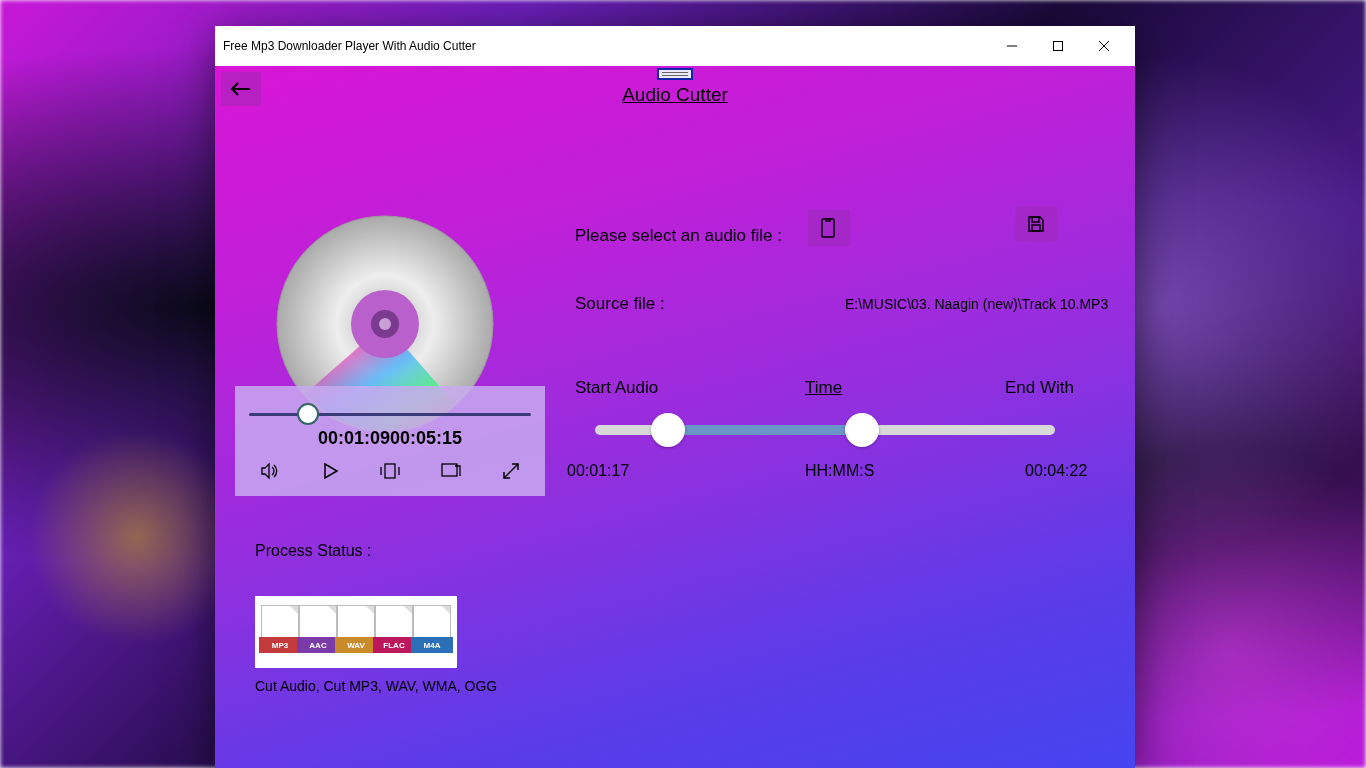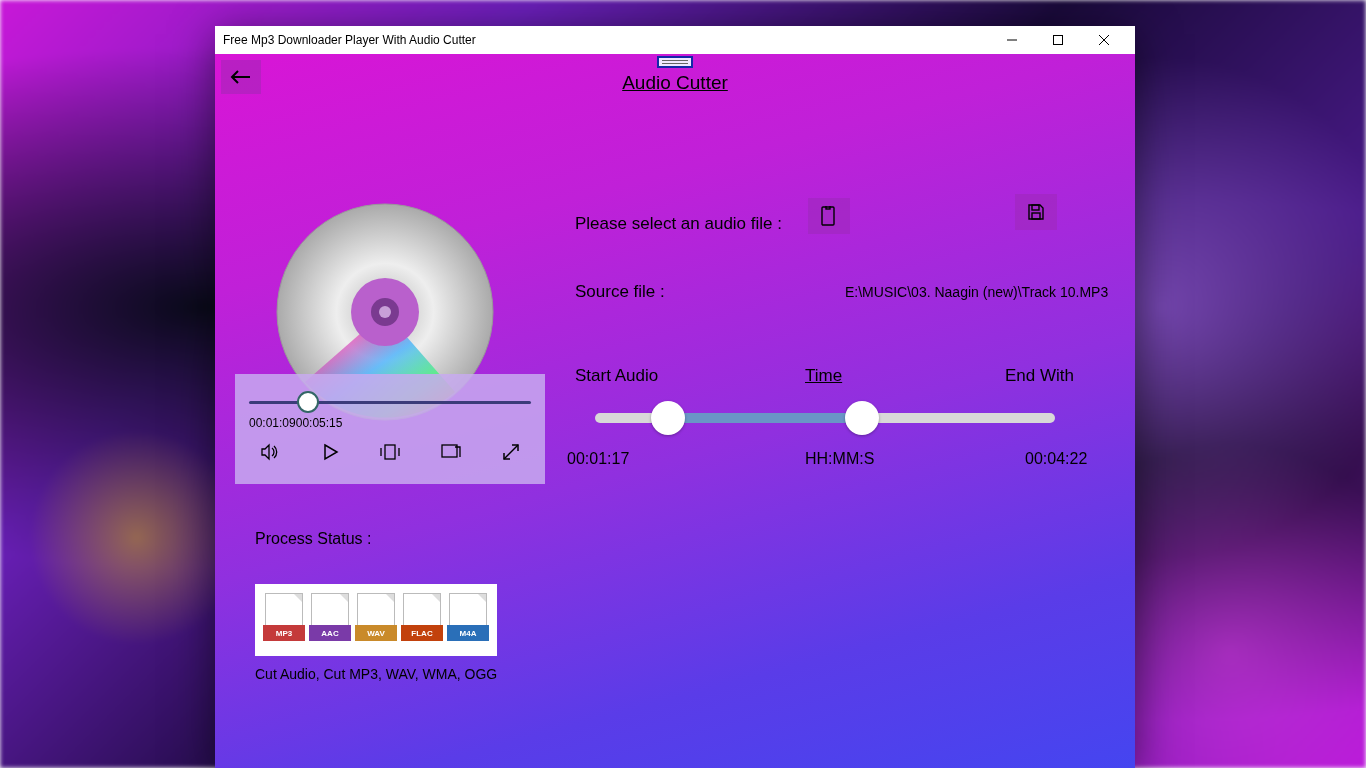--- a/index.html
+++ b/index.html
@@ -24,21 +24,21 @@
 
 .window {
   position: absolute;
   left: 215px; top: 26px;
   width: 920px; height: 742px;
   background: #fff;
   box-shadow: 0 8px 40px rgba(0,0,0,0.5);
   display: flex; flex-direction: column;
 }
 .titlebar {
-  height: 28px; background: #fff;
+  height: 40px; background: #fff;
   display: flex; align-items: center; padding: 0 8px;
   font-size: 12px; color: #000;
 }
 .titlebar .title { flex: 1; }
 .winbtn {
   width: 46px; height: 32px; display: flex; align-items: center; justify-content: center;
   cursor: pointer;
 }
 .winbtn svg { width: 10px; height: 10px; }
 
@@ -71,21 +71,21 @@
   position: absolute; left: 60px; top: 148px; width: 220px; height: 220px;
 }
 .player {
   position: absolute; left: 20px; top: 320px; width: 310px; height: 110px;
   background: rgba(200,170,240,0.85);
   padding: 10px 14px 0 14px;
 }
 .ptrack { position: relative; height: 28px; margin-top: 6px; }
 .ptrack-line { position:absolute; left:0; right:0; top: 11px; height: 3px; background: #3b3b7a; border-radius:2px; }
 .pthumb { position:absolute; top: 1px; width: 22px; height:22px; border-radius:50%; background:#fff; border:2px solid #366; left: 48px; }
-.ptimes { display:flex; justify-content:flex-start; font-size:12px; color:#000; margin-top: -2px;}
+.ptimes { display:flex; justify-content:center; font-size:18px; color:#000; margin-top: -2px; font-weight: bold;}
 .pcontrols { display:flex; justify-content:space-between; margin-top: 8px; padding: 0 6px;}
 .pctrl { width: 28px; height: 28px; display:flex; align-items:center; justify-content:center; cursor:pointer; }
 
 
 .row-select { position:absolute; left: 360px; top: 144px; display:flex; align-items:flex-end; gap: 26px; font-size: 17px; }
 .icon-btn {
   width: 42px; height: 36px; background: rgba(160,40,190,0.65);
   display:flex; align-items:center; justify-content:center; cursor:pointer;
 }
 .save-btn { position:absolute; left: 800px; top: 140px; }
@@ -105,21 +105,21 @@
 .range-fill  { position:absolute; top:9px; height:10px; background:#6a95c6; border-radius:5px; }
 .range-thumb { position:absolute; top:-3px; width:34px; height:34px; border-radius:50%; background:#fff; box-shadow:0 1px 3px rgba(0,0,0,0.3); cursor:grab; }
 
 .val-start { position:absolute; left: 352px; top: 396px; font-size: 16px; }
 .val-time  { position:absolute; left: 590px; top: 396px; font-size: 16px; }
 .val-end   { position:absolute; left: 810px; top: 396px; font-size: 16px; }
 
 .process { position:absolute; left: 40px; top: 476px; font-size: 16px; }
 
 .formats-box {
-  position:absolute; left: 40px; top: 530px; width: 242px; height: 72px;
+  position:absolute; left: 40px; top: 530px; width: 202px; height: 72px;
   background:#fff; display:flex; align-items:center; justify-content:space-around; padding: 0 6px;
 }
 .ficon { width: 38px; height: 54px; position:relative; }
 .ficon .pg { position:absolute; inset:0 0 16px 0; background:#fff; border:1px solid #bbb; }
 .ficon .pg::before{content:"";position:absolute;right:0;top:0;border-top:8px solid #ddd;border-left:8px solid transparent;}
 .ficon .tag { position:absolute; left:-2px; bottom:6px; right:-2px; height:16px; display:flex; align-items:center; justify-content:center; font-size:8px; font-weight:bold; color:#fff; }
 .formats-caption { position:absolute; left: 40px; top: 612px; font-size: 14px; }
 </style>
 </head>
 <body>
@@ -273,21 +273,21 @@
       <div class="ficon">
           <div class="pg"></div>
           <div class="tag" style="background:#7a3aa8">AAC</div>
         </div>
       <div class="ficon">
           <div class="pg"></div>
           <div class="tag" style="background:#c98a2a">WAV</div>
         </div>
       <div class="ficon">
           <div class="pg"></div>
-          <div class="tag" style="background:#c2410c">FLAC</div>
+          <div class="tag" style="background:#be185d">FLAC</div>
         </div>
       <div class="ficon">
           <div class="pg"></div>
           <div class="tag" style="background:#2a6fb8">M4A</div>
         </div>
     </div>
     <div class="formats-caption">Cut Audio, Cut MP3, WAV, WMA, OGG</div>
 
   </div>
 </div>

